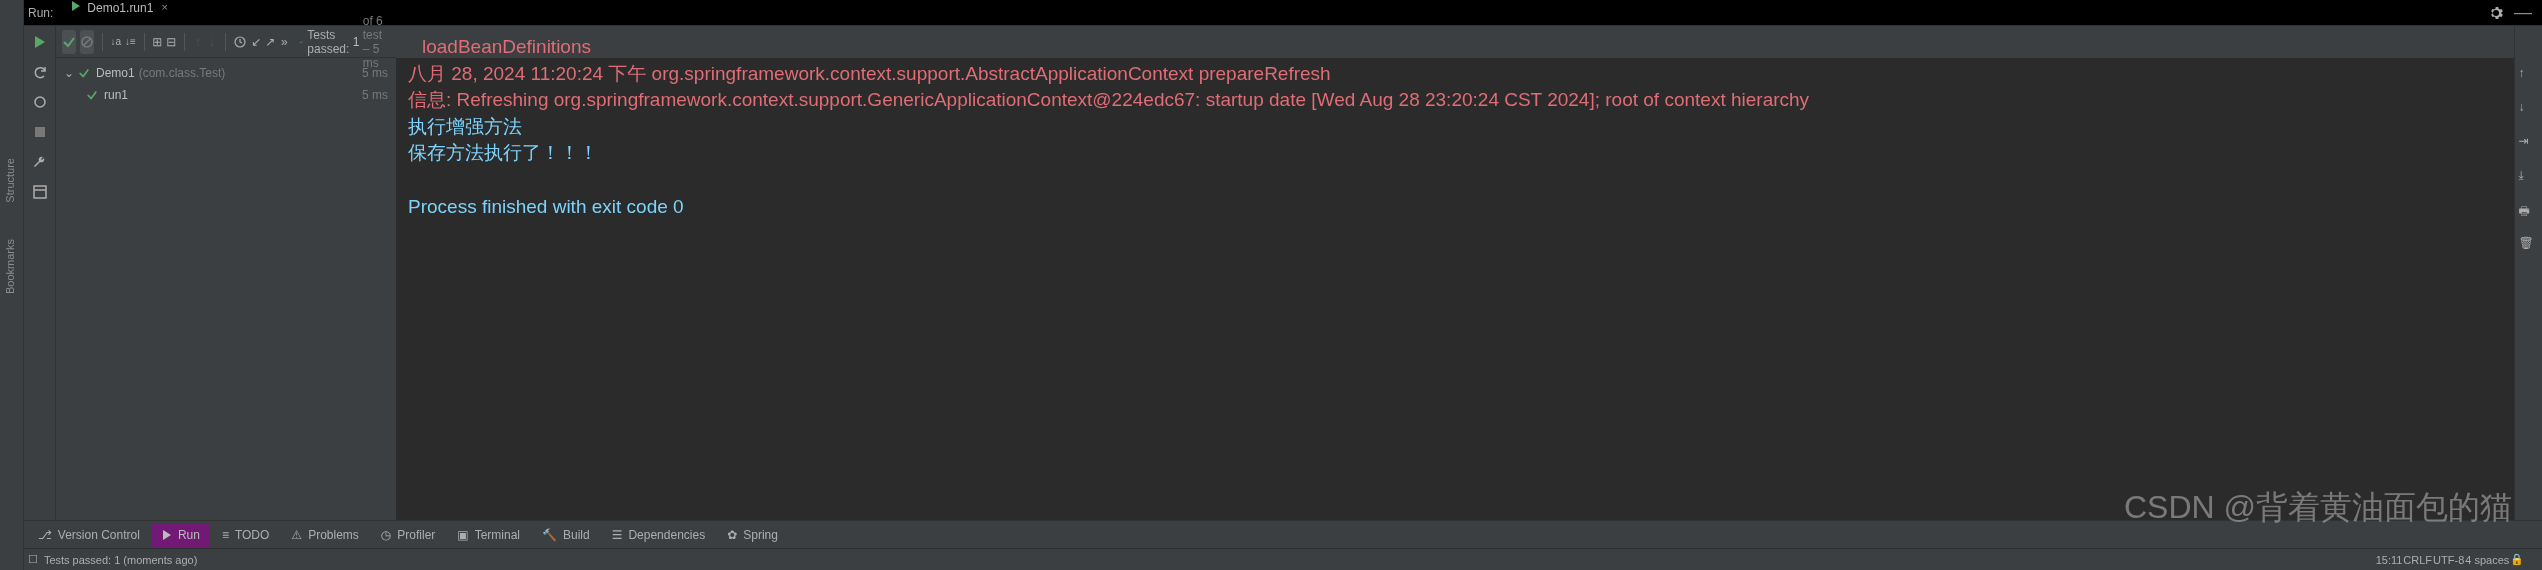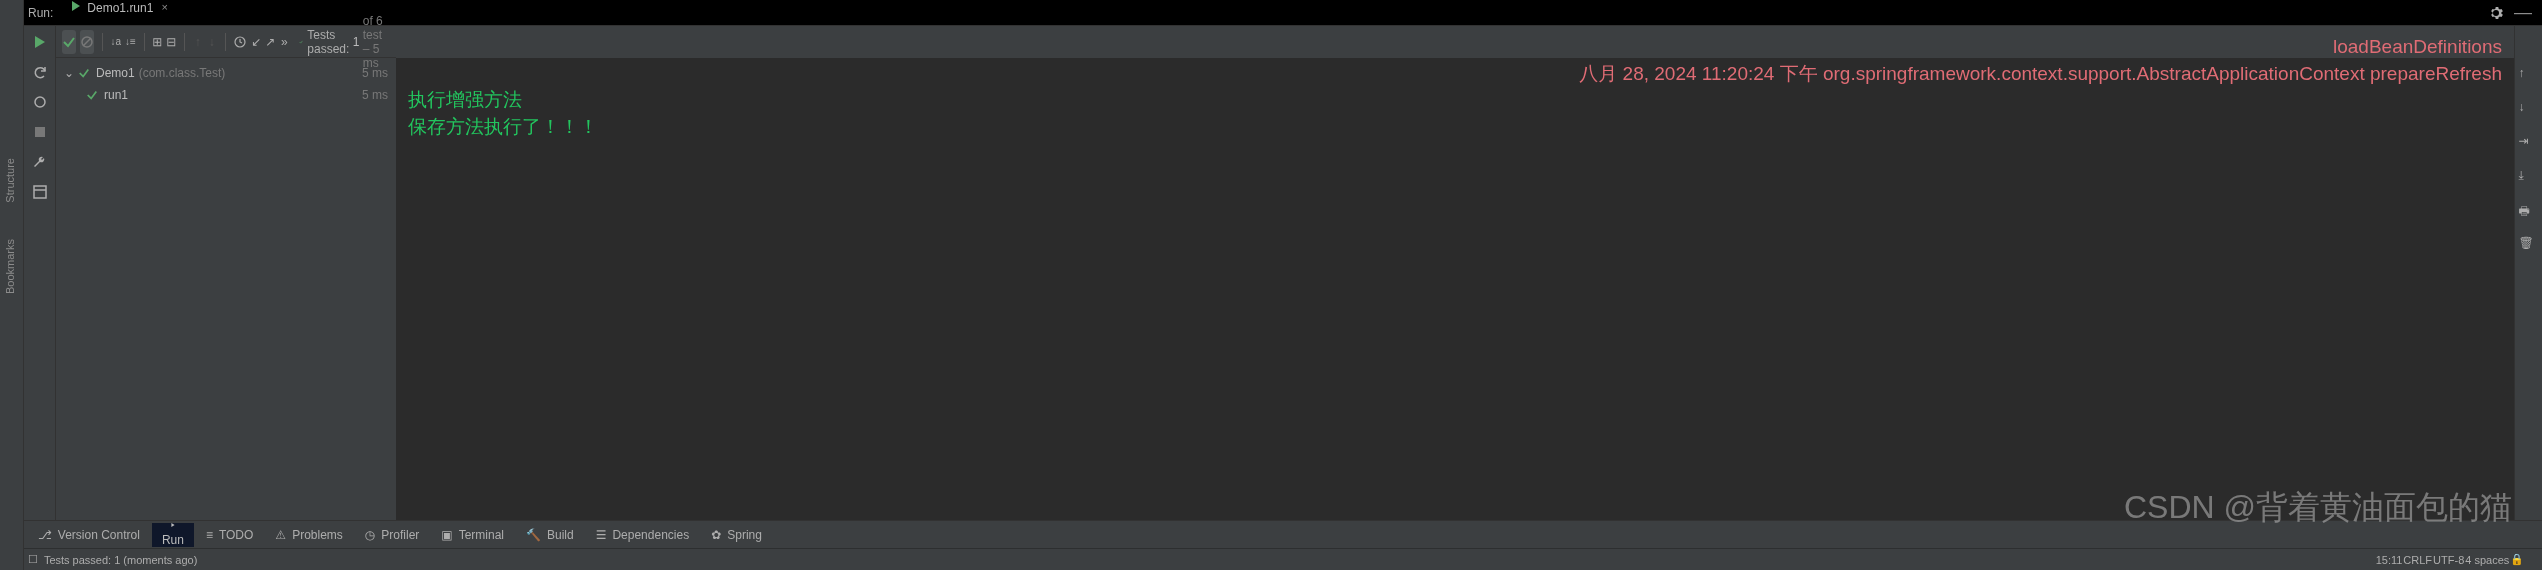--- a/index.html
+++ b/index.html
@@ -161,22 +161,22 @@
       font-size: 19px;
       line-height: 1.4;
       color: #bbbbbb;
       position: relative;
       border-top: 32px solid #3c3f41;
       margin-top: 0;
     }
     .console-inner {
       margin-top: -28px;
     }
-    .console .red { color: #e06c75; text-align: right; }
-    .console .grey { color: #22c55e; }
+    .console .red { color: #e06c75; }
+    .console .grey { color: #7dd3fc; }
     .right-gutter {
       width: 28px;
       background: #3c3f41;
       border-left: 1px solid #323232;
       display: flex;
       flex-direction: column;
       align-items: center;
       padding-top: 40px;
       gap: 14px;
     }
@@ -196,21 +196,21 @@
     }
     .btab {
       display: flex;
       align-items: center;
       padding: 0 10px;
       height: 24px;
       color: #adadad;
       font-size: 12px;
       gap: 6px;
     }
-    .btab.active { background: #0f172a; color: #bbbbbb; flex-direction: column; }
+    .btab.active { background: #701a75; color: #bbbbbb; }
     .status-bar {
       height: 22px;
       background: #3c3f41;
       display: flex;
       align-items: center;
       border-top: 1px solid #2d2f30;
       padding: 0 10px;
       font-size: 11px;
       color: #adadad;
     }
@@ -377,23 +377,27 @@
         <span class="tree-name">run1</span>
         <span class="tree-time">5 ms</span>
       </div>
     </div>
   </div>
 
   <div class="console">
     <div class="console-inner">
       <div class="red" style="padding-left:14px;">loadBeanDefinitions</div>
       <div class="red">八月 28, 2024 11:20:24 下午 org.springframework.context.support.AbstractApplicationContext prepareRefresh</div>
+      <div class="red">
+        <span>信息: </span><span>Refreshing org.springframework.context.support.GenericApplicationContext@224edc67: startup date [Wed Aug 28 23:20:24 CST 2024]; root of context hierarchy</span>
+      </div>
       <div class="grey">执行增强方法</div>
       <div class="grey">保存方法执行了！！！</div>
       <div class="grey">&nbsp;</div>
+      <div class="grey">Process finished with exit code 0</div>
     </div>
   </div>
 
   <div class="right-gutter">
     <div class="gbtn">↑</div>
     <div class="gbtn">↓</div>
     <div class="gbtn">⇥</div>
     <div class="gbtn">⤓</div>
     <div class="gbtn">🖶</div>
     <div class="gbtn">🗑</div>

